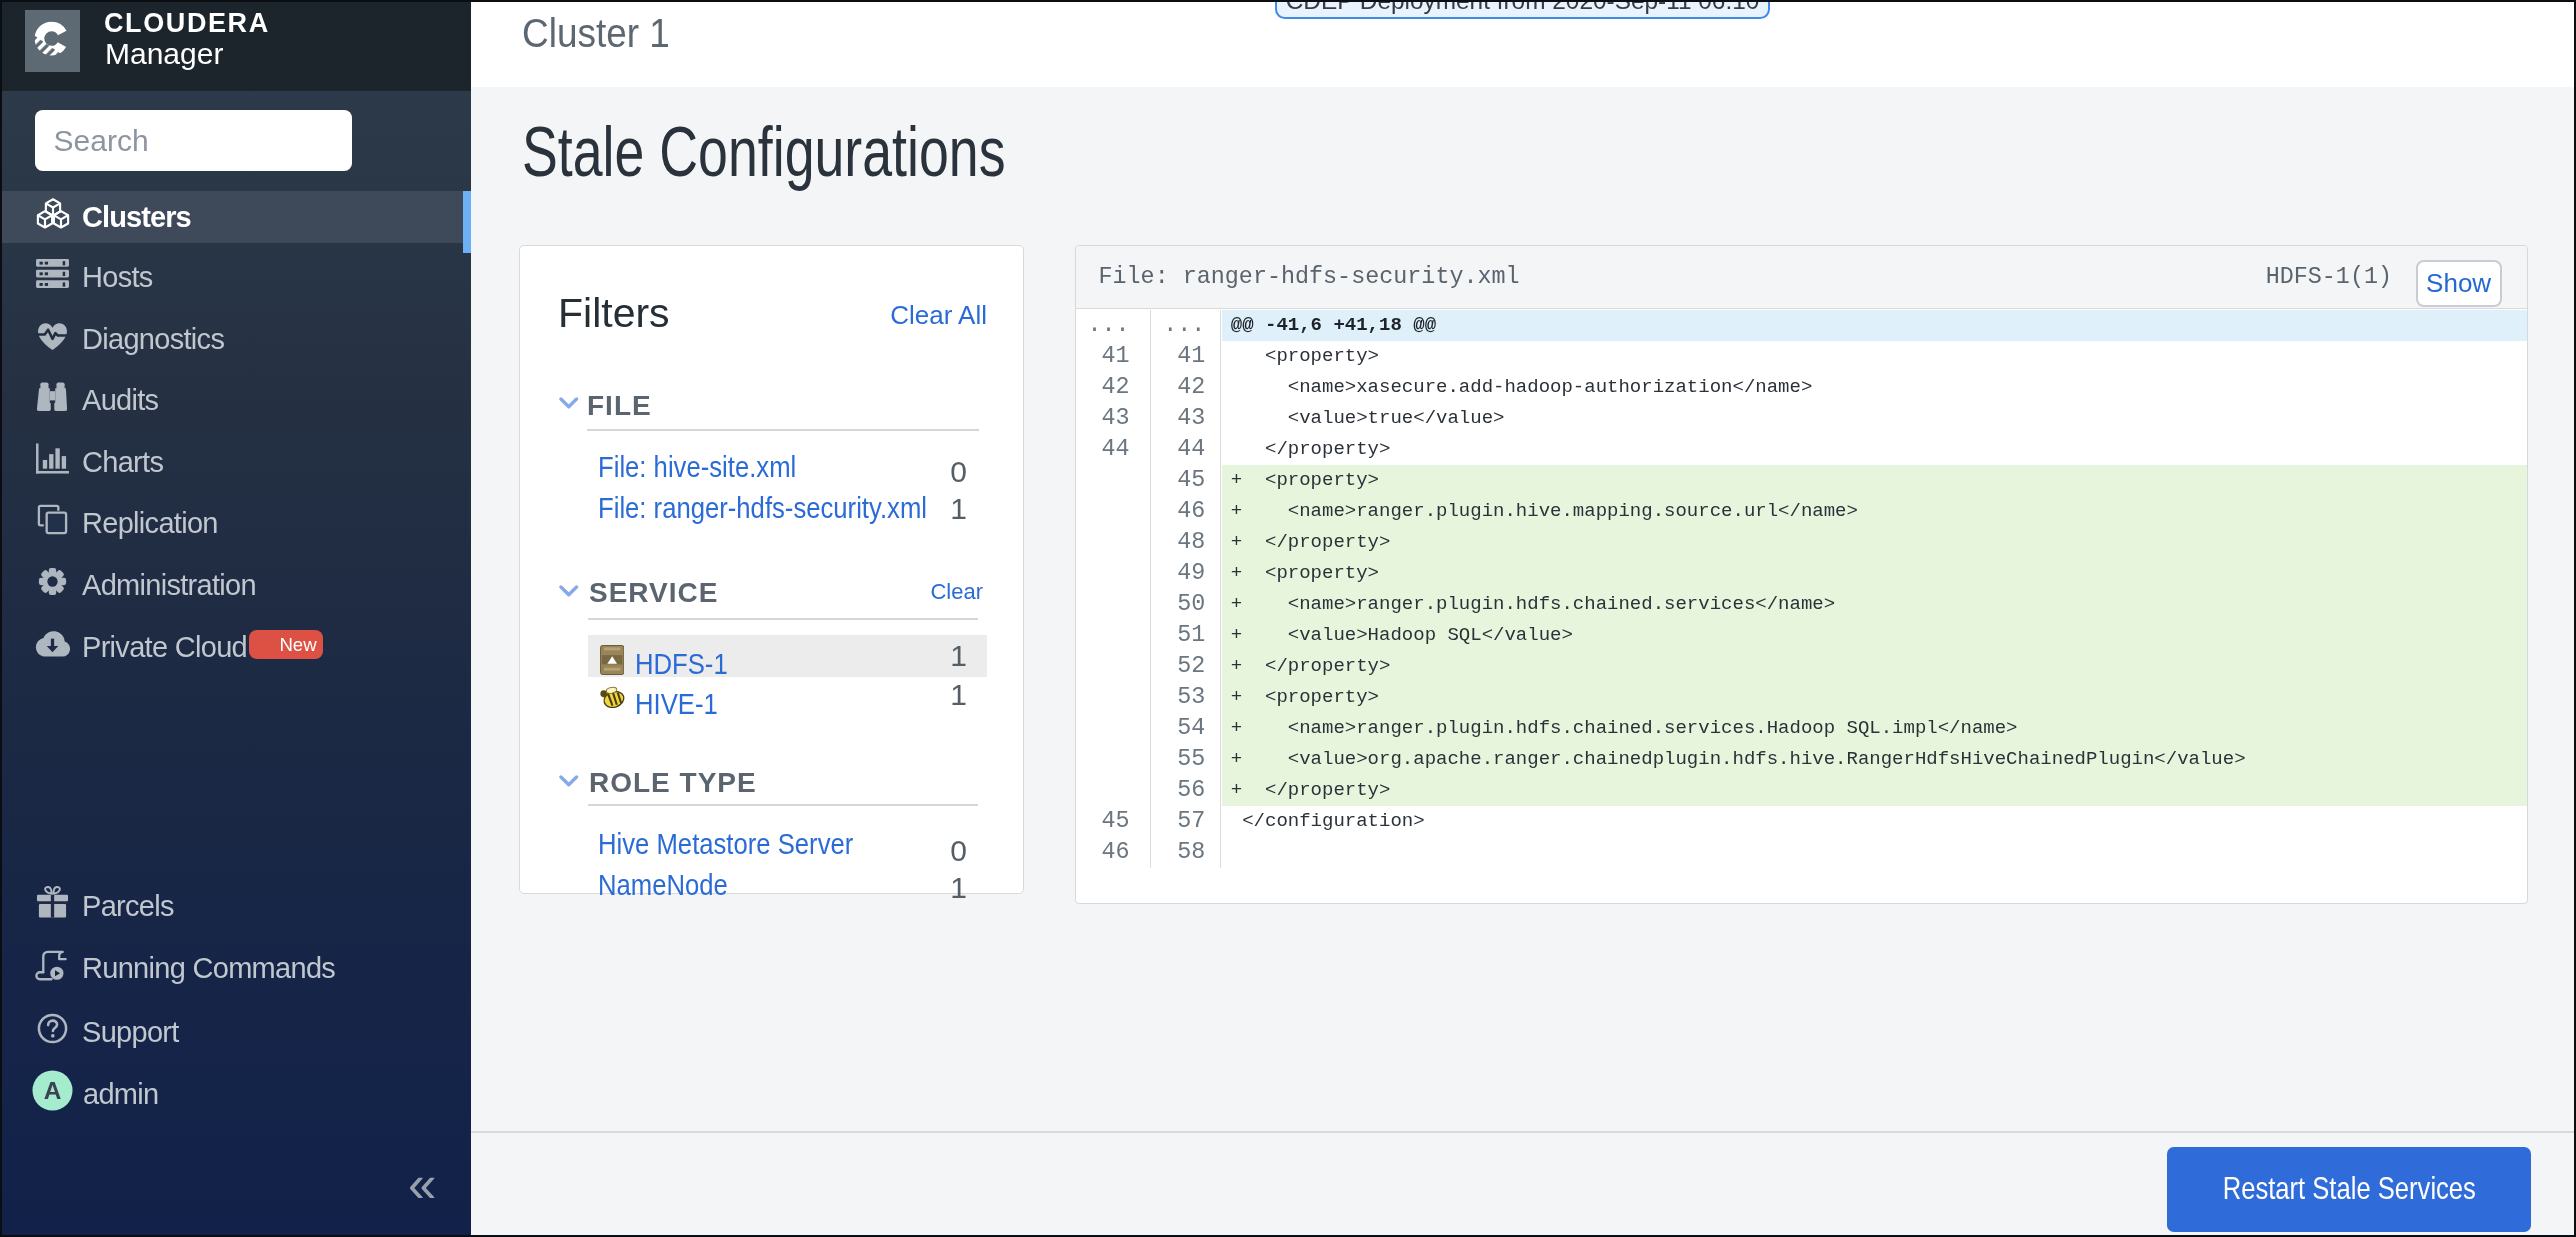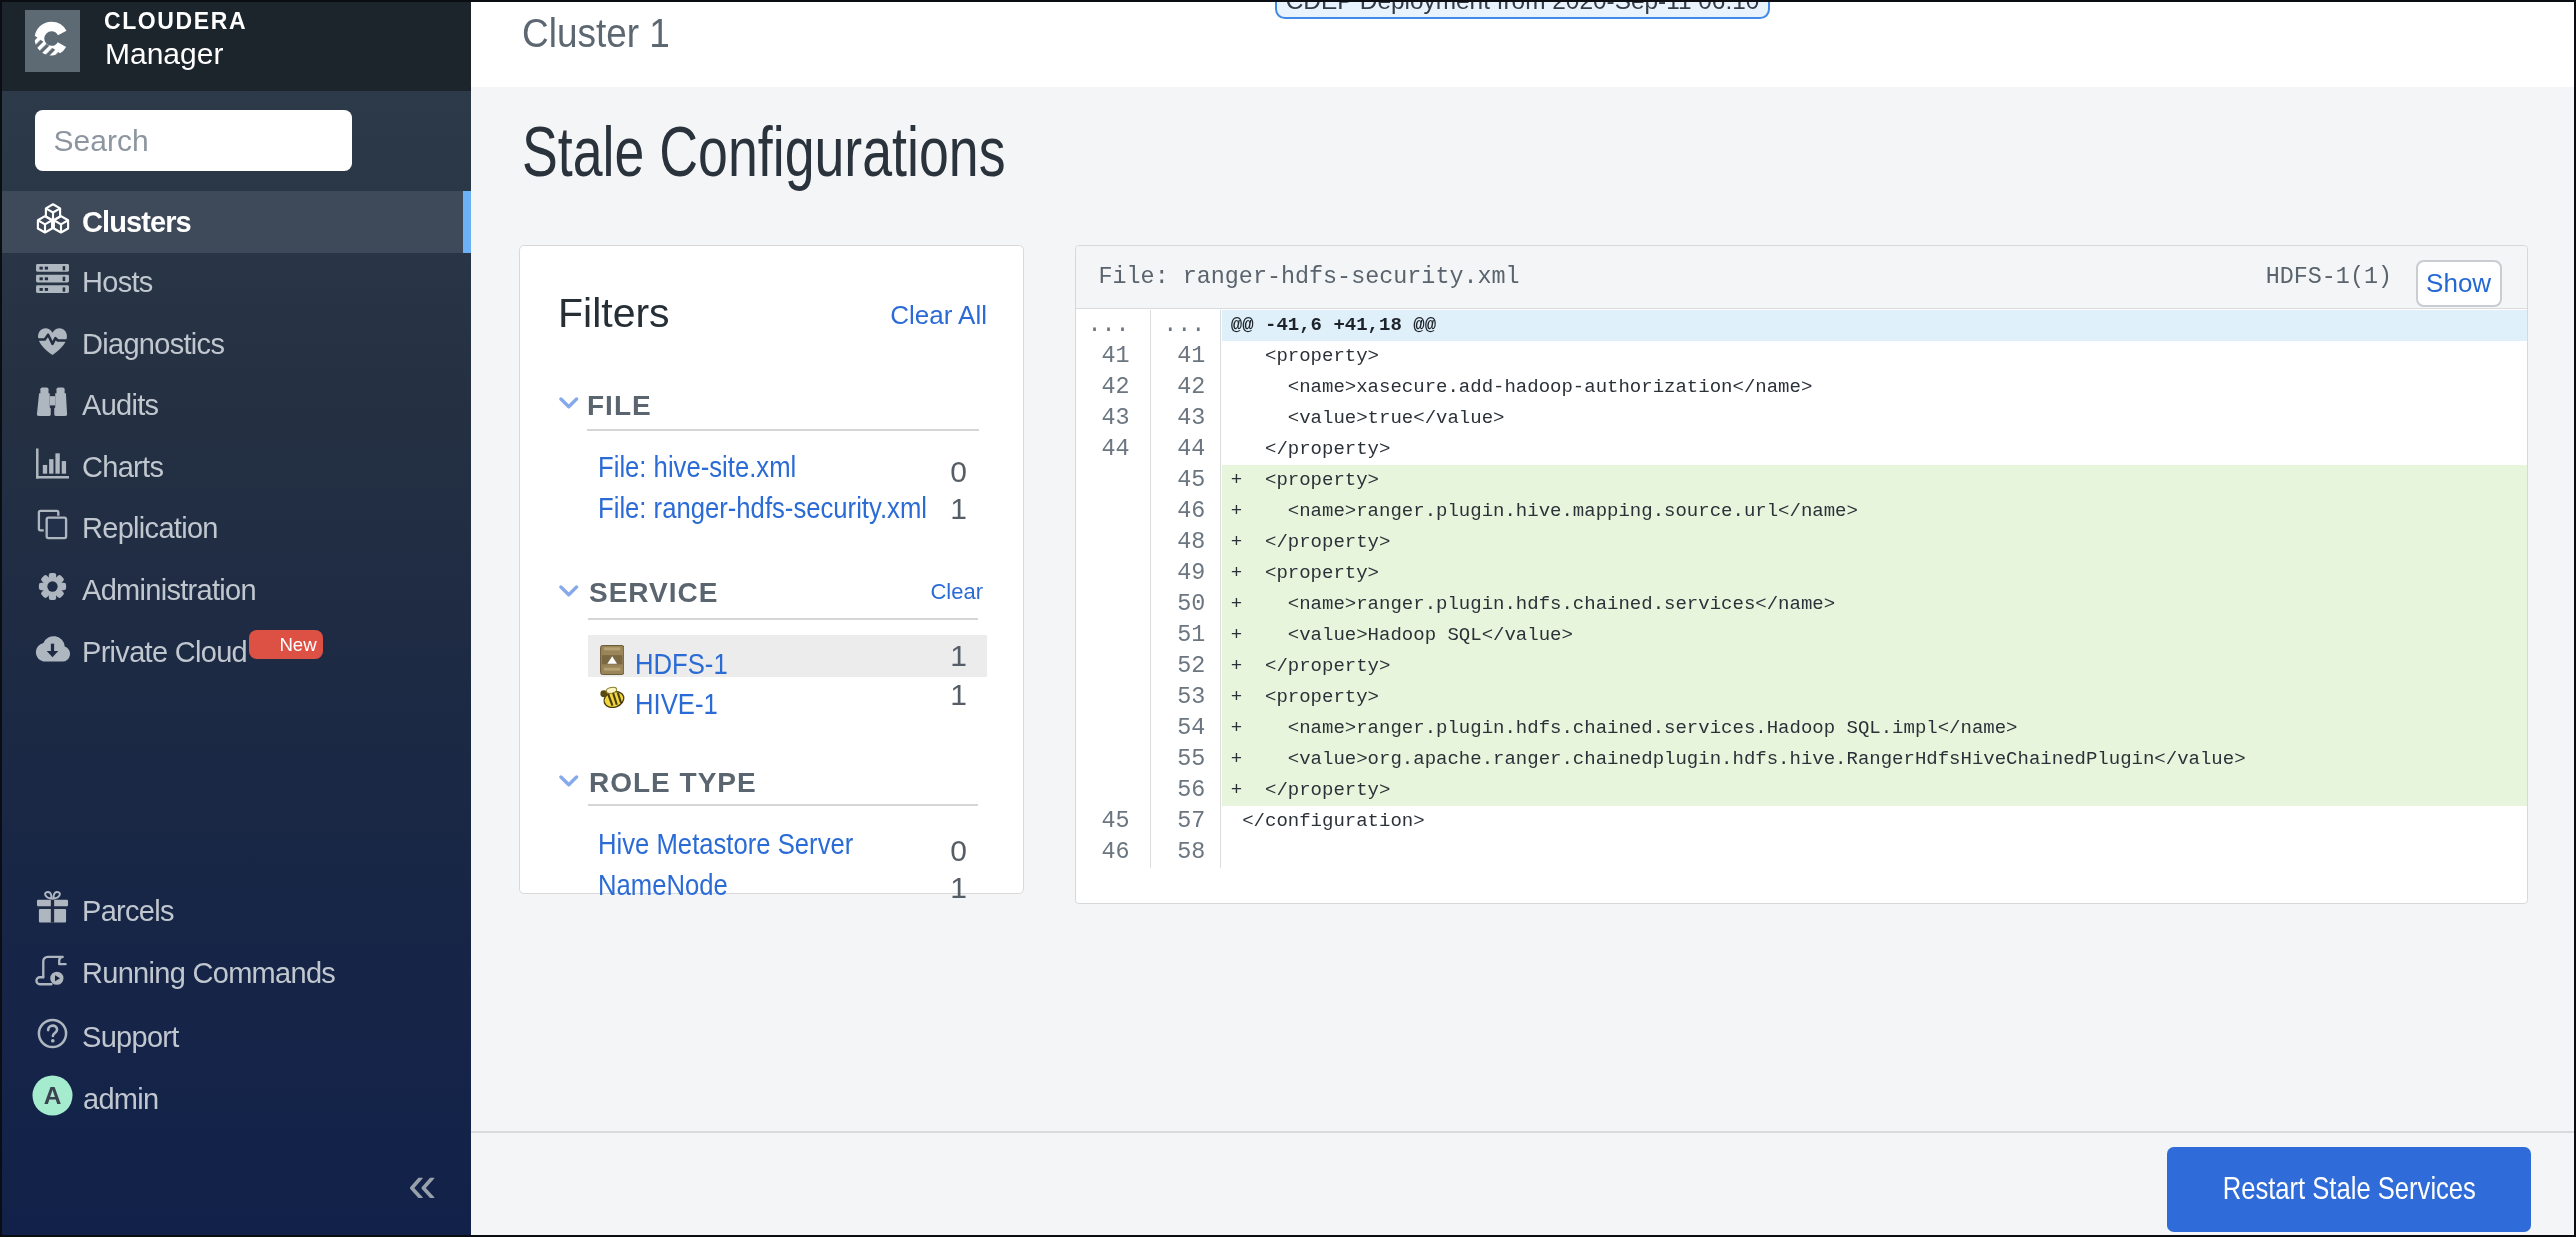--- a/index.html
+++ b/index.html
@@ -6,25 +6,25 @@
   body{width:2576px;height:1237px;overflow:hidden;position:relative;
        font-family:"Liberation Sans",sans-serif;background:#f4f5f6;}
   .abs{position:absolute;}
   
   #frame{position:absolute;inset:0;border:2.9px solid #0a0d12;pointer-events:none;z-index:99;}
   
   #sidebar{position:absolute;left:0;top:0;width:471px;height:1237px;
     background:linear-gradient(180deg,#2f3c4b 0%,#2a3747 16%,#243042 34%,#1c2944 58%,#162547 78%,#122149 100%);}
   #sbhead{position:absolute;left:0;top:0;width:471px;height:91px;background:#1c242c;}
   #logobox{position:absolute;left:25.4px;top:9.8px;width:55px;height:62px;background:#5d6a74;}
-  #brand1{position:absolute;left:104px;top:7.8px;font-size:23px;font-weight:bold;color:#fff;letter-spacing:1.6px;}
+  #brand1{position:absolute;left:104px;top:7.8px;font-size:27px;font-weight:bold;color:#fff;letter-spacing:1.6px;}
   #brand2{position:absolute;left:105px;top:37px;font-size:30px;color:#fff;}
   #search{position:absolute;left:35px;top:110px;width:317px;height:61px;background:#fff;border-radius:7.8px;}
   #search span{position:absolute;left:18.6px;top:13.7px;font-size:30px;color:#8d96a0;}
-  .nav{position:absolute;left:0;width:471px;height:62px;color:#c0c7cf;font-size:29px;}
+  .nav{position:absolute;left:0;width:471px;height:52px;color:#c0c7cf;font-size:29px;}
   .nav .lbl{position:absolute;left:82px;top:50%;transform:translateY(-50%);white-space:nowrap;letter-spacing:-0.7px;}
   .nav .ic{position:absolute;left:32px;top:50%;transform:translateY(-50%);width:41px;text-align:center;}
   .nav.sel{background:#3e4a59;color:#fff;}
   .nav.sel .lbl{font-weight:bold;letter-spacing:-0.9px;}
   .nav.sel:after{content:"";position:absolute;right:0;top:0;width:7.8px;height:62px;background:#6cb0f6;}
   #newbadge{position:absolute;left:249px;top:8.8px;width:50px;height:29px;background:#dd5044;border-radius:7.8px;
     color:#fff;font-size:18.6px;text-align:center;line-height:29px;padding-left:24px;}
   #collapse{position:absolute;left:408px;top:1155px;font-size:51px;color:#98a1ab;}
   
   #topbar{position:absolute;left:471px;top:0;width:2105px;height:87px;background:#fff;}

